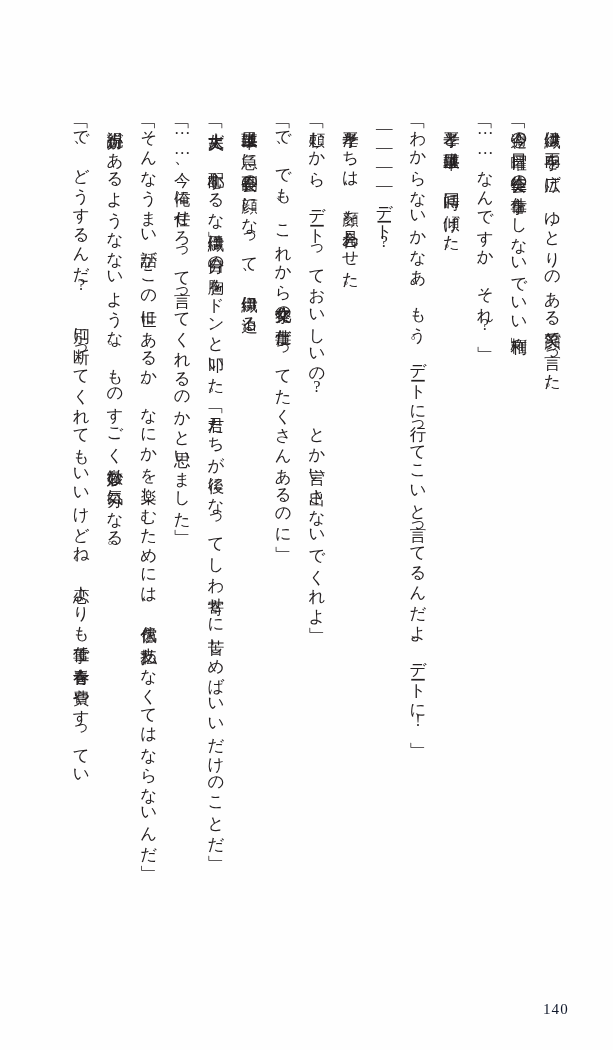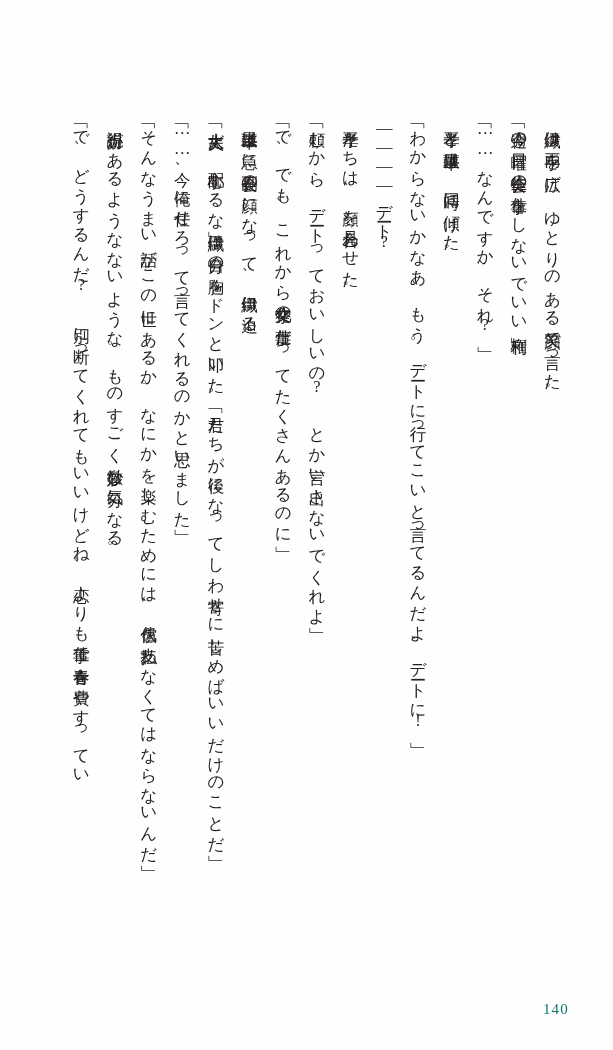--- a/index.html
+++ b/index.html
@@ -47,21 +47,21 @@
   }
   .dash-line {
     letter-spacing: 0;
   }
   .page-number {
     position: absolute;
     right: 44px;
     bottom: 32px;
     font-size: 15px;
     letter-spacing: 0.08em;
-    color: #0f766e;
+    color: #0f172a;
     font-family: "Liberation Serif", "DejaVu Serif", serif;
   }
 </style>
 </head>
 <body>
 
 <div class="page">
 
   <div class="text-block">
     <p>伊織は両手を広げ、ゆとりのある笑顔で言った。</p>

